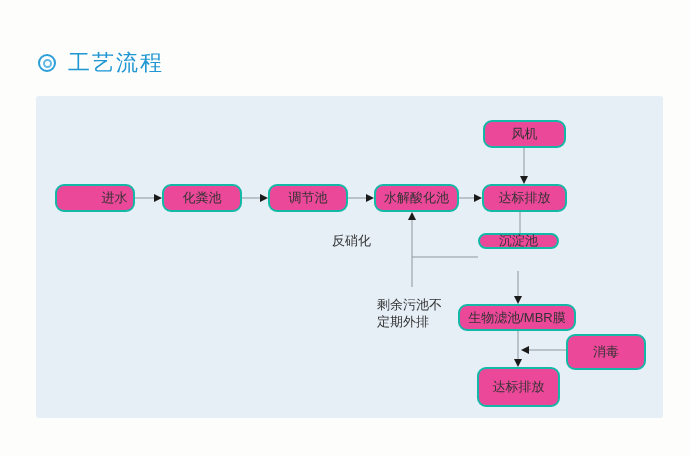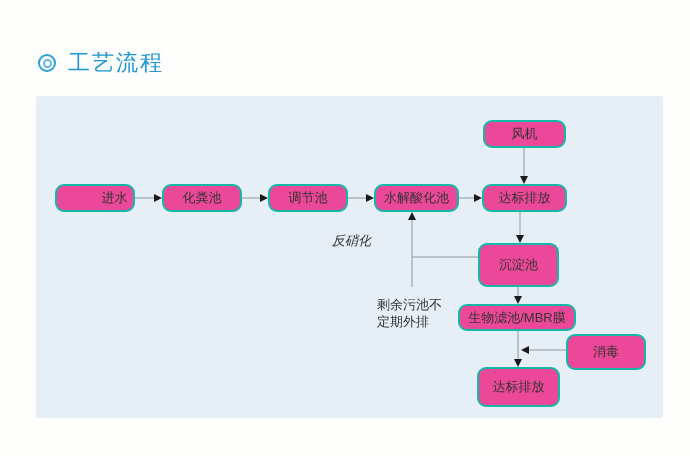--- a/index.html
+++ b/index.html
@@ -66,33 +66,33 @@
     font-size: 13px;
     color: #333;
     white-space: nowrap;
   }
   .n-inlet      { left: 55px;  top: 184px; width: 80px;  height: 28px; padding-left: 39px; }
   .n-septic     { left: 162px; top: 184px; width: 80px;  height: 28px; }
   .n-regulating { left: 268px; top: 184px; width: 80px;  height: 28px; }
   .n-hydrolysis { left: 374px; top: 184px; width: 85px;  height: 28px; }
   .n-oxidation  { left: 482px; top: 184px; width: 85px;  height: 28px; }
   .n-blower     { left: 483px; top: 120px; width: 83px;  height: 28px; }
-  .n-sediment   { left: 478px; top: 243px; width: 81px;  height: 44px; }
+  .n-sediment   { left: 478px; top: 233px; width: 81px;  height: 16px; }
   .n-biofilter  { left: 458px; top: 304px; width: 118px; height: 27px; }
   .n-disinfect  { left: 566px; top: 334px; width: 80px;  height: 36px; }
   .n-discharge  { left: 477px; top: 367px; width: 83px;  height: 40px; }
   
   .annotation {
     position: absolute;
     font-size: 13px;
     color: #333;
     line-height: 17px;
     white-space: pre-line;
   }
-  .a-denitrify { left: 332px; top: 232px; font-style: italic; }
+  .a-denitrify { left: 332px; top: 232px; }
   .a-sludge    { left: 377px; top: 296px; }
   
   .connectors {
     position: absolute;
     left: 0; top: 0;
     width: 690px;
     height: 456px;
     pointer-events: none;
   }
 </style>

